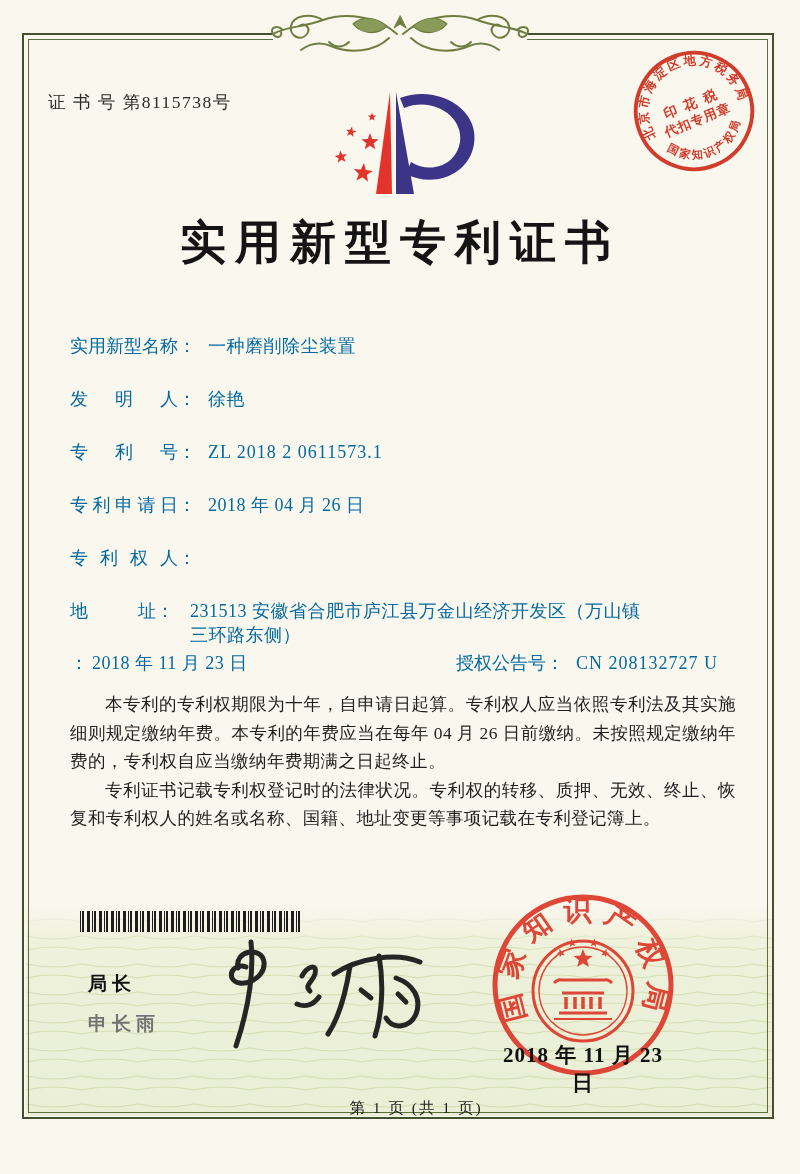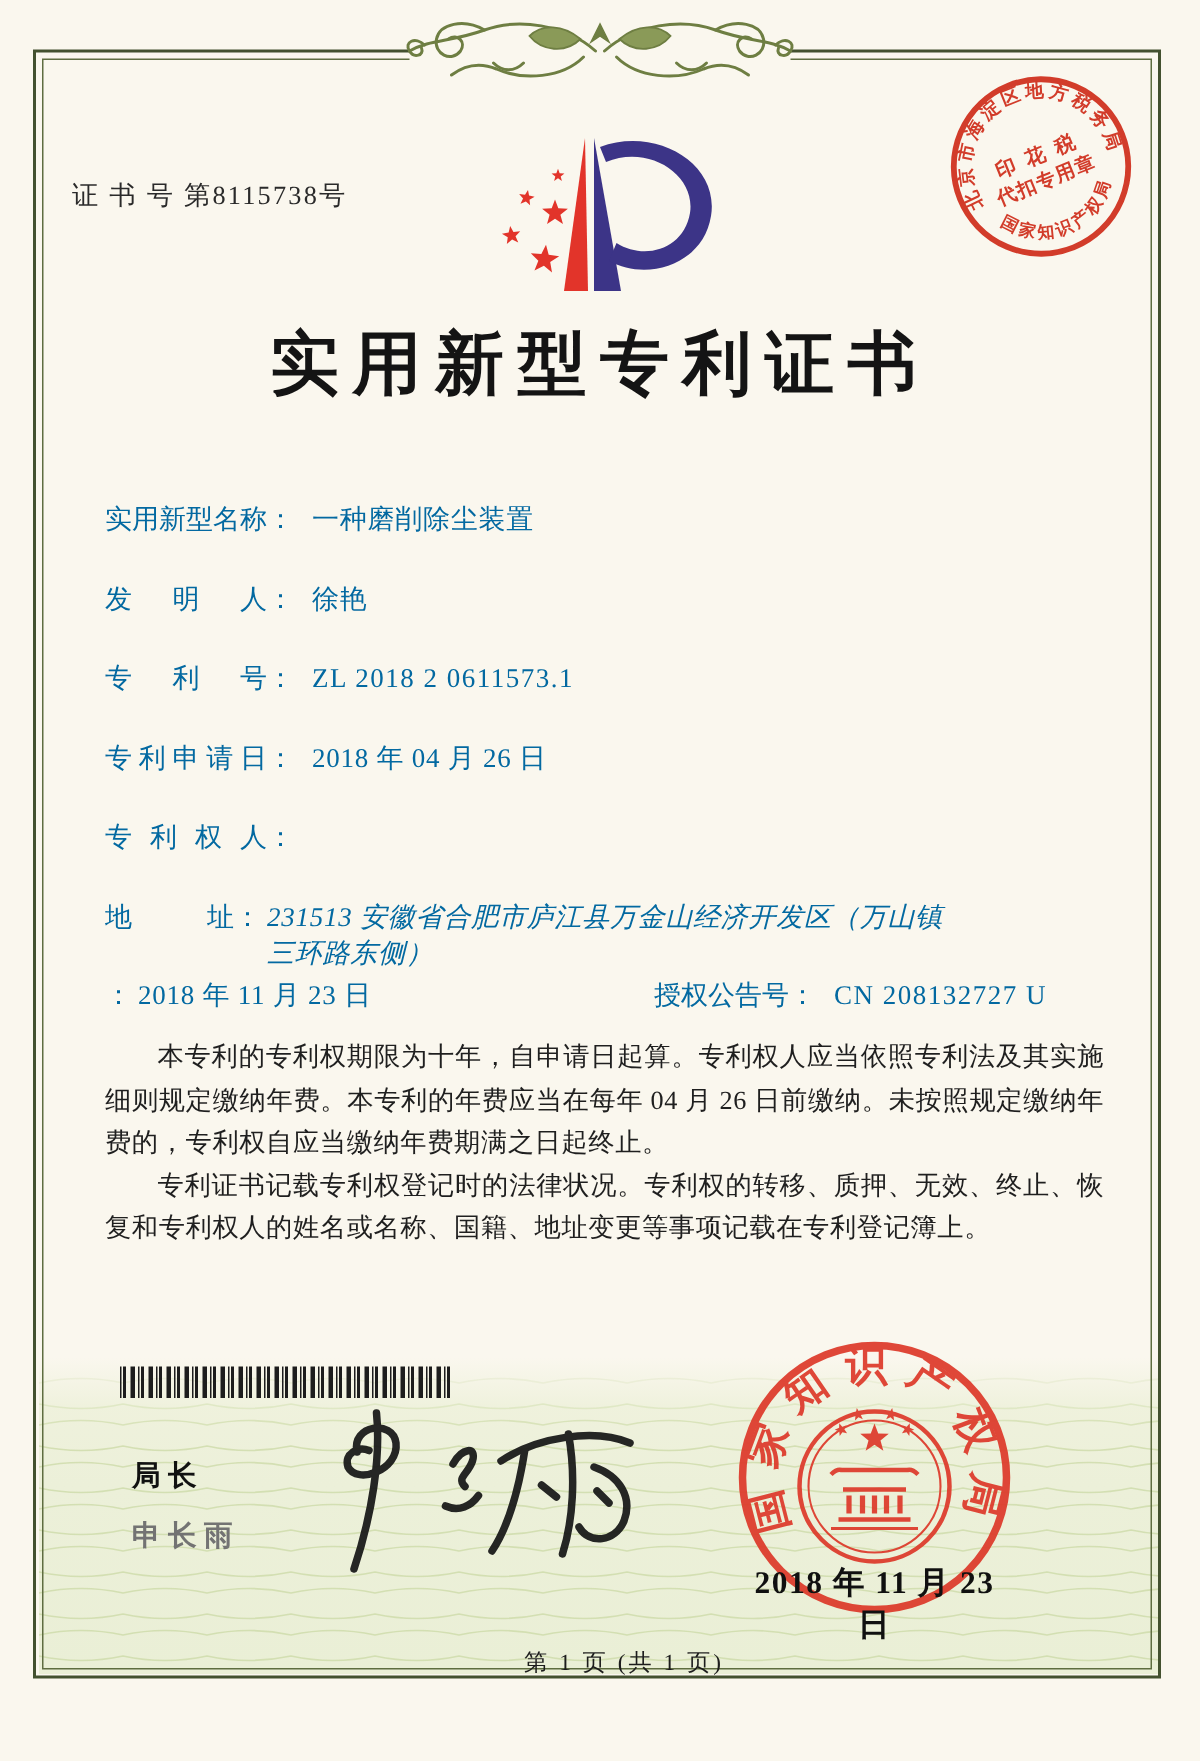--- a/index.html
+++ b/index.html
@@ -20,40 +20,40 @@
   .ornament { position:absolute; left:255px; top:4px; }
   
   .band {
     position:absolute; left:26px; top:905px; width:748px; height:211px;
     background:linear-gradient(180deg, rgba(236,240,216,0) 0%, rgba(236,240,216,.8) 16%, #ecf0d9 40%, #eaefd6 100%);
   }
   .waves { position:absolute; left:26px; top:912px; }
   
   .certno {
     position:absolute; left:48px; top:90px;
-    font-size:17.5px; letter-spacing:1.5px; color:#2a2a2a;margin-top:28px;
+    font-size:17.5px; letter-spacing:1.5px; color:#2a2a2a;
   }
   .tax-stamp { position:absolute; left:624px; top:41px; transform:rotate(-22deg); }
   .logo { position:absolute; left:328px; top:84px; }
   .title {
     position:absolute; left:0; right:0; top:212px; text-align:center;
     font-size:46px; font-weight:bold; letter-spacing:9px; color:#141414;
   }
   
   .fields { position:absolute; left:70px; top:334px; width:666px; font-size:18px; color:#0369a1; }
   .frow { display:flex; align-items:flex-start; line-height:24px; margin-bottom:29px; position:relative; }
   .flab { display:inline-block; width:108px; text-align:justify; text-align-last:justify; }
   .flab.w2 { width:86px; }
   .fcolon { display:inline-block; }
   .fval { margin-left:12px; letter-spacing:.5px; }
   .fval.num { letter-spacing:1px; }
   .frow.addr { margin-bottom:4px; }
-  .addr-lines { margin-left:4px;font-style:italic; }
+  .addr-lines { margin-left:16px; }
   .addr-lines div { letter-spacing:.5px; }
-  .pair2 { position:absolute; left:366px; top:0; display:flex; }
+  .pair2 { position:absolute; left:386px; top:0; display:flex; }
   
   .paras {
     position:absolute; left:70px; top:690px; width:666px;
     font-size:17.5px; line-height:28.6px; text-align:justify; letter-spacing:.4px; color:#1f1f1f;
   }
   .paras p { margin:0; text-indent:2em; }
   
   .barcode { position:absolute; left:80px; top:911px; width:224px; height:21px; display:flex; align-items:stretch; }
   .barcode div { flex:none; background:#1d1d1d; }
   .official-title { position:absolute; left:88px; top:971px; font-size:19px; font-weight:700; letter-spacing:5px; color:#111; }

